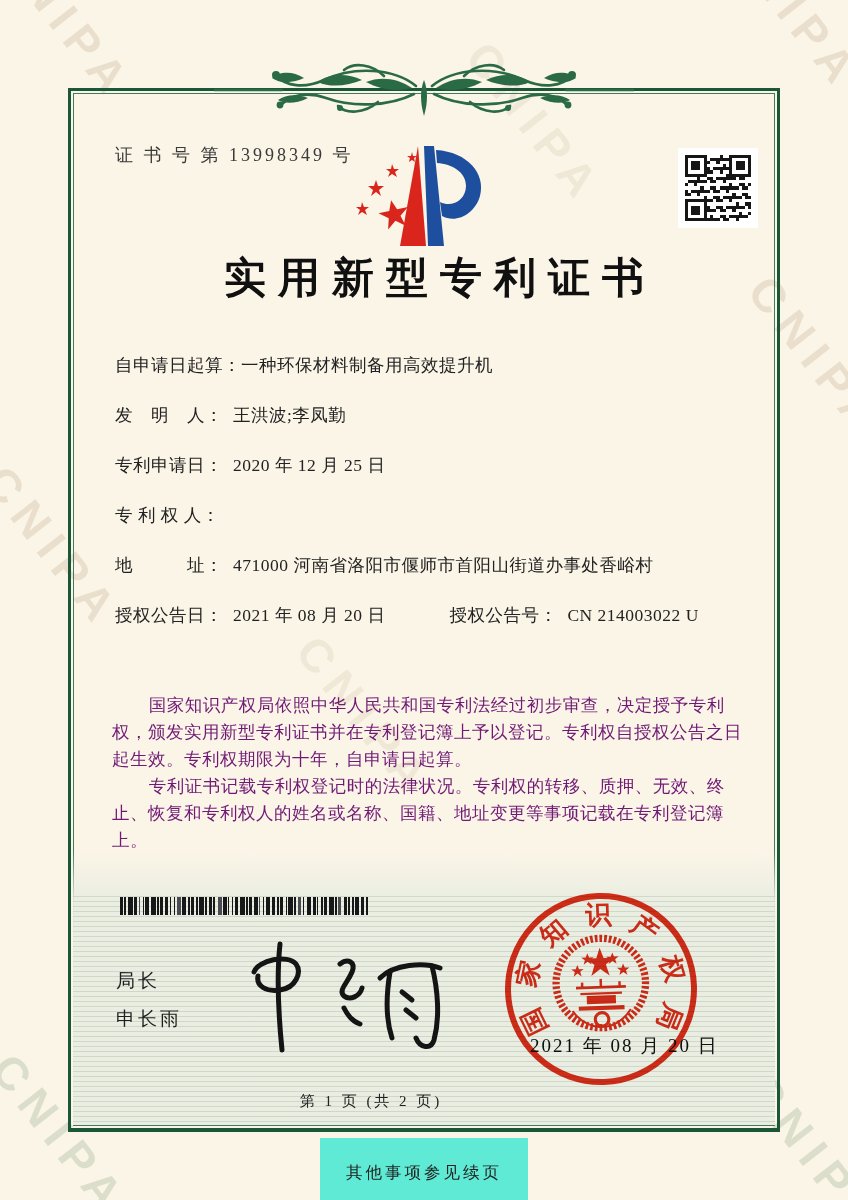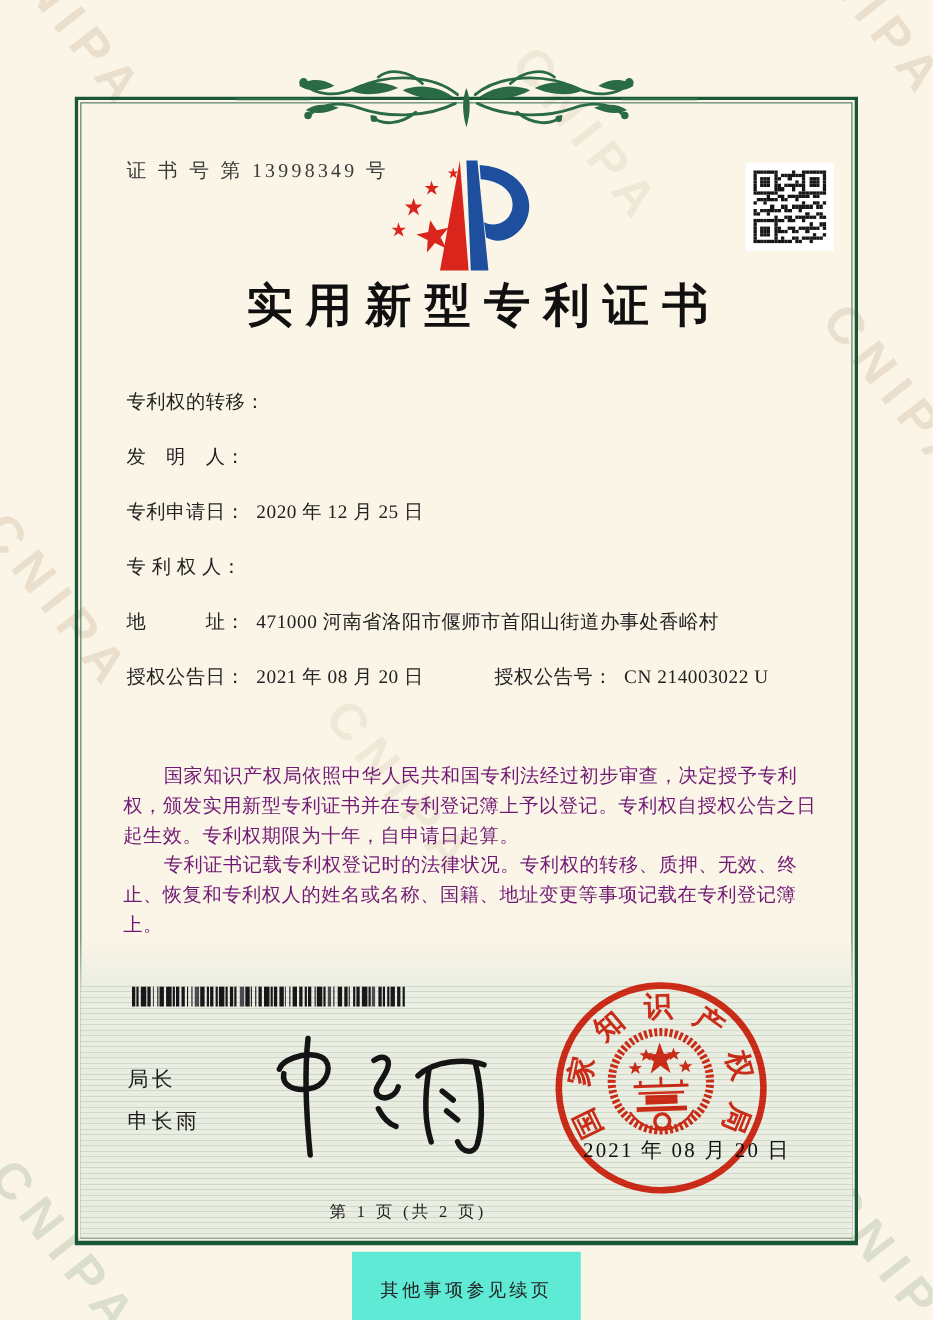--- a/index.html
+++ b/index.html
@@ -598,24 +598,26 @@
         <i></i>
         <i></i>
         <i></i>
       </div>
   </div>
 
   <div class="title">实用新型专利证书</div>
 
   <div class="fields">
     <div class="frow">
-      <span class="flabel">专利权的转移：</span>
+      <span class="flabel">自申请日起算：</span>
+      <span class="fvalue">一种环保材料制备用高效提升机</span>
     </div>
     <div class="frow">
       <span class="flabel">发　明　人：</span>
+      <span class="fvalue">王洪波;李凤勤</span>
     </div>
     <div class="frow">
       <span class="flabel">专利申请日：</span>
       <span class="fvalue">2020 年 12 月 25 日</span>
     </div>
     <div class="frow">
       <span class="flabel">专 利 权 人：</span>
     </div>
     <div class="frow">
       <span class="flabel">地　　　址：</span>

